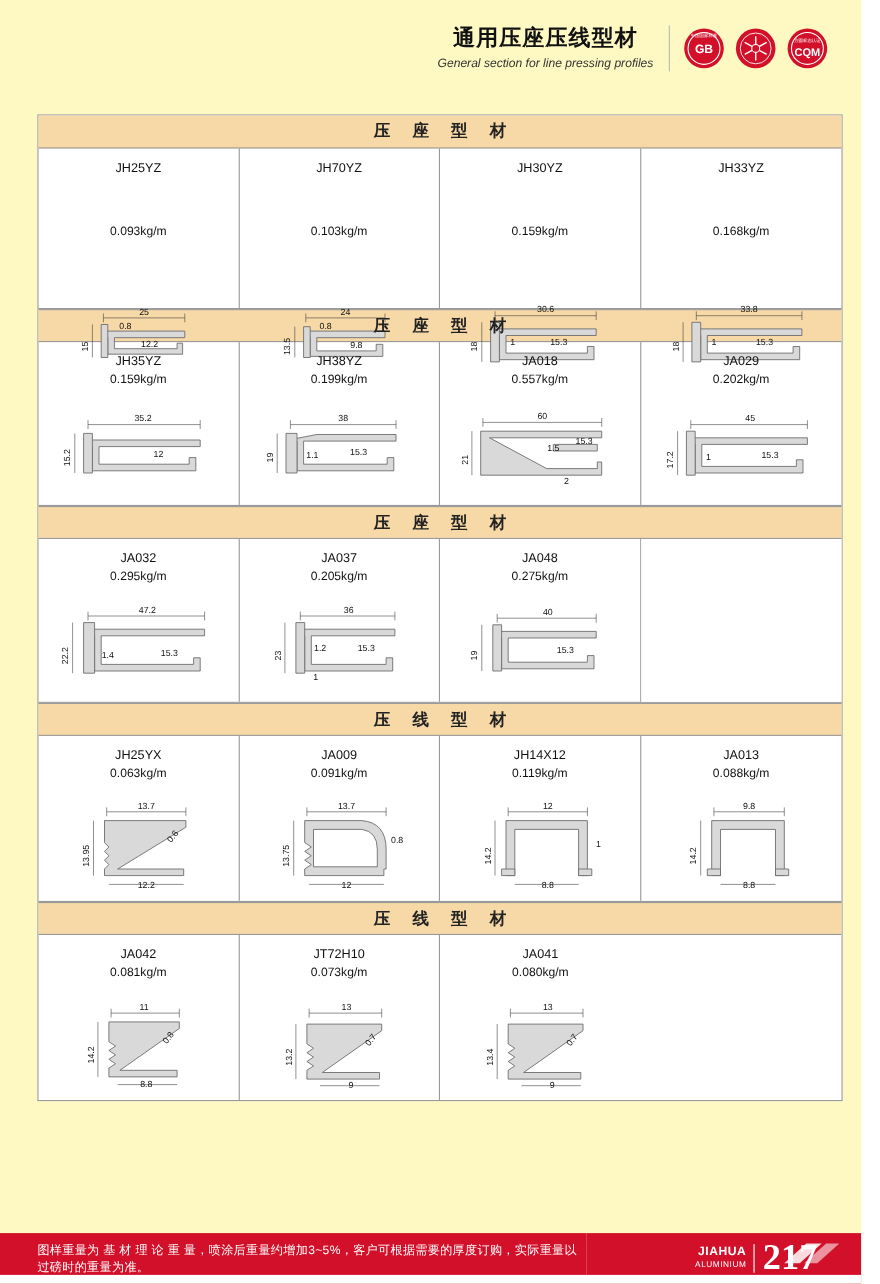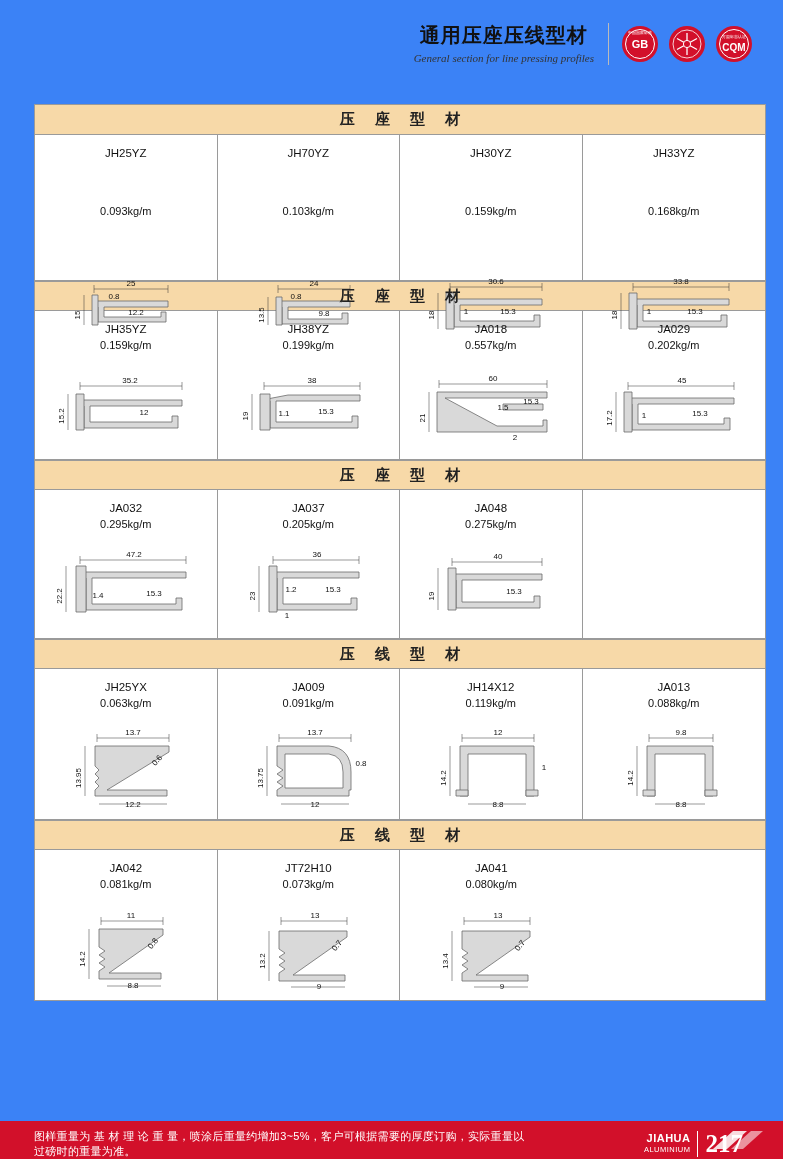--- a/index.html
+++ b/index.html
@@ -5,21 +5,21 @@
   * { box-sizing: border-box; }
   html, body {
     margin: 0; padding: 0;
     width: 800px; height: 1167px;
     background: #ffffff;
     font-family: "Liberation Sans", sans-serif;
   }
   .page {
     position: relative;
     width: 783px; height: 1167px;
-    background: #3b82f6;
+    background: #fef9c3;
     overflow: hidden;
   }
 
   
   .header {
     position: absolute;
     top: 0; left: 0; right: 0;
     height: 88px;
     display: flex;
     align-items: center;
@@ -33,21 +33,21 @@
   .header-title-cn {
     font-size: 20px;
     font-weight: bold;
     color: #111;
     letter-spacing: 1px;
     line-height: 26px;
   }
   .header-title-en {
     font-size: 11px;
     color: #333;
-    font-family: Liberation Serif, serif;
+    font-family: Liberation Sans, sans-serif;
     font-style: italic;
     line-height: 16px;
     margin-top: 2px;
   }
   .header-divider {
     width: 1px;
     height: 42px;
     background: #bbb;
     margin: 0 12px 0 0;
   }
@@ -151,21 +151,21 @@
     text-align: right;
     color: #fff;
     line-height: 12px;
     margin-right: 6px;
   }
   .brand-text .b1 { font-size: 11px; font-weight: bold; letter-spacing: .5px; }
   .brand-text .b2 { font-size: 7.5px; letter-spacing: .5px; }
   .brand-sep { width: 1px; height: 26px; background: #fff; margin-right: 8px; }
   .page-num {
     color: #fff;
-    font-size: 25px;
+    font-size: 33px;
     font-weight: bold;
     font-family: "Liberation Serif", serif;
     margin-right: 14px;
   }
   .swoosh {
     position: absolute;
     right: 18px; top: 50%;
     transform: translateY(-50%);
   }
   .footer-white-strip {

